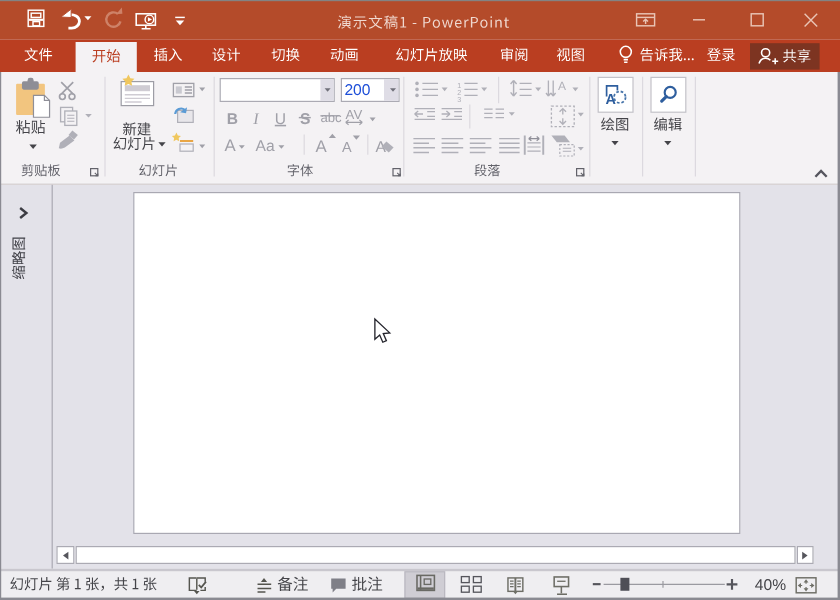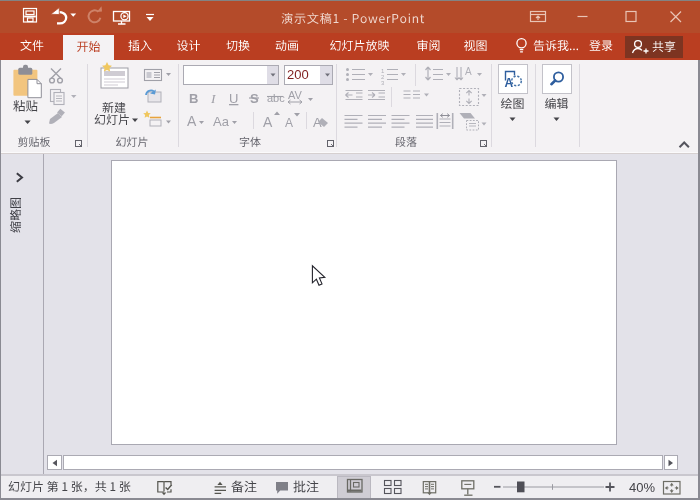--- a/index.html
+++ b/index.html
@@ -12,21 +12,21 @@
   <div class="abs" style="left:63px;top:35px;width:51px;height:25px;background:#f4f2f4"></div>
   <div class="abs" style="left:625px;top:36px;width:58px;height:22px;background:#7d3421"></div>
   <div class="abs" style="left:0;top:60px;width:700px;height:92px;background:#f4f2f4"></div>
   <div class="abs" style="left:0;top:152px;width:700px;height:1px;background:#fbfafb"></div>
   <div class="abs" style="left:0;top:153px;width:700px;height:1px;background:#d6d0d0"></div>
 
   <div class="abs" style="left:183px;top:65px;width:96px;height:20px;background:#fff;border:1px solid #abaab3"></div>
   <div class="abs" style="left:267px;top:66px;width:11px;height:18px;background:#dfdde6"></div>
   <div class="abs" style="left:284px;top:65px;width:49px;height:20px;background:#fff;border:1px solid #abaab3"></div>
   <div class="abs" style="left:320px;top:66px;width:12px;height:18px;background:#dfdde6"></div>
-  <div class="abs" style="left:287px;top:66.5px;width:32px;font-size:13px;color:#7f1d1d">200</div>
+  <div class="abs" style="left:287px;top:66.5px;width:32px;font-size:13px;color:#1d4ed8">200</div>
 
   <div class="abs" style="left:43px;top:154px;width:1px;height:320px;background:#aaa8b2"></div>
   <div class="abs" style="left:111px;top:160px;width:506px;height:285px;background:#fff;border:1px solid #a9a8b2"></div>
 
   <div class="abs" style="left:47px;top:455px;width:15px;height:15px;background:#fff;border:1px solid #abaab3"></div>
   <div class="abs" style="left:63px;top:455px;width:600px;height:15px;background:#fff;border:1px solid #abaab3"></div>
   <div class="abs" style="left:664px;top:455px;width:14px;height:15px;background:#fff;border:1px solid #abaab3"></div>
 
   <div class="abs" style="left:0;top:474px;width:700px;height:26px;background:#efeef1;border-top:2px solid #c9c7ce"></div>
   <div class="abs" style="left:337px;top:476px;width:34px;height:23px;background:#cfcdd4;border:1px solid #bab8c0"></div>

